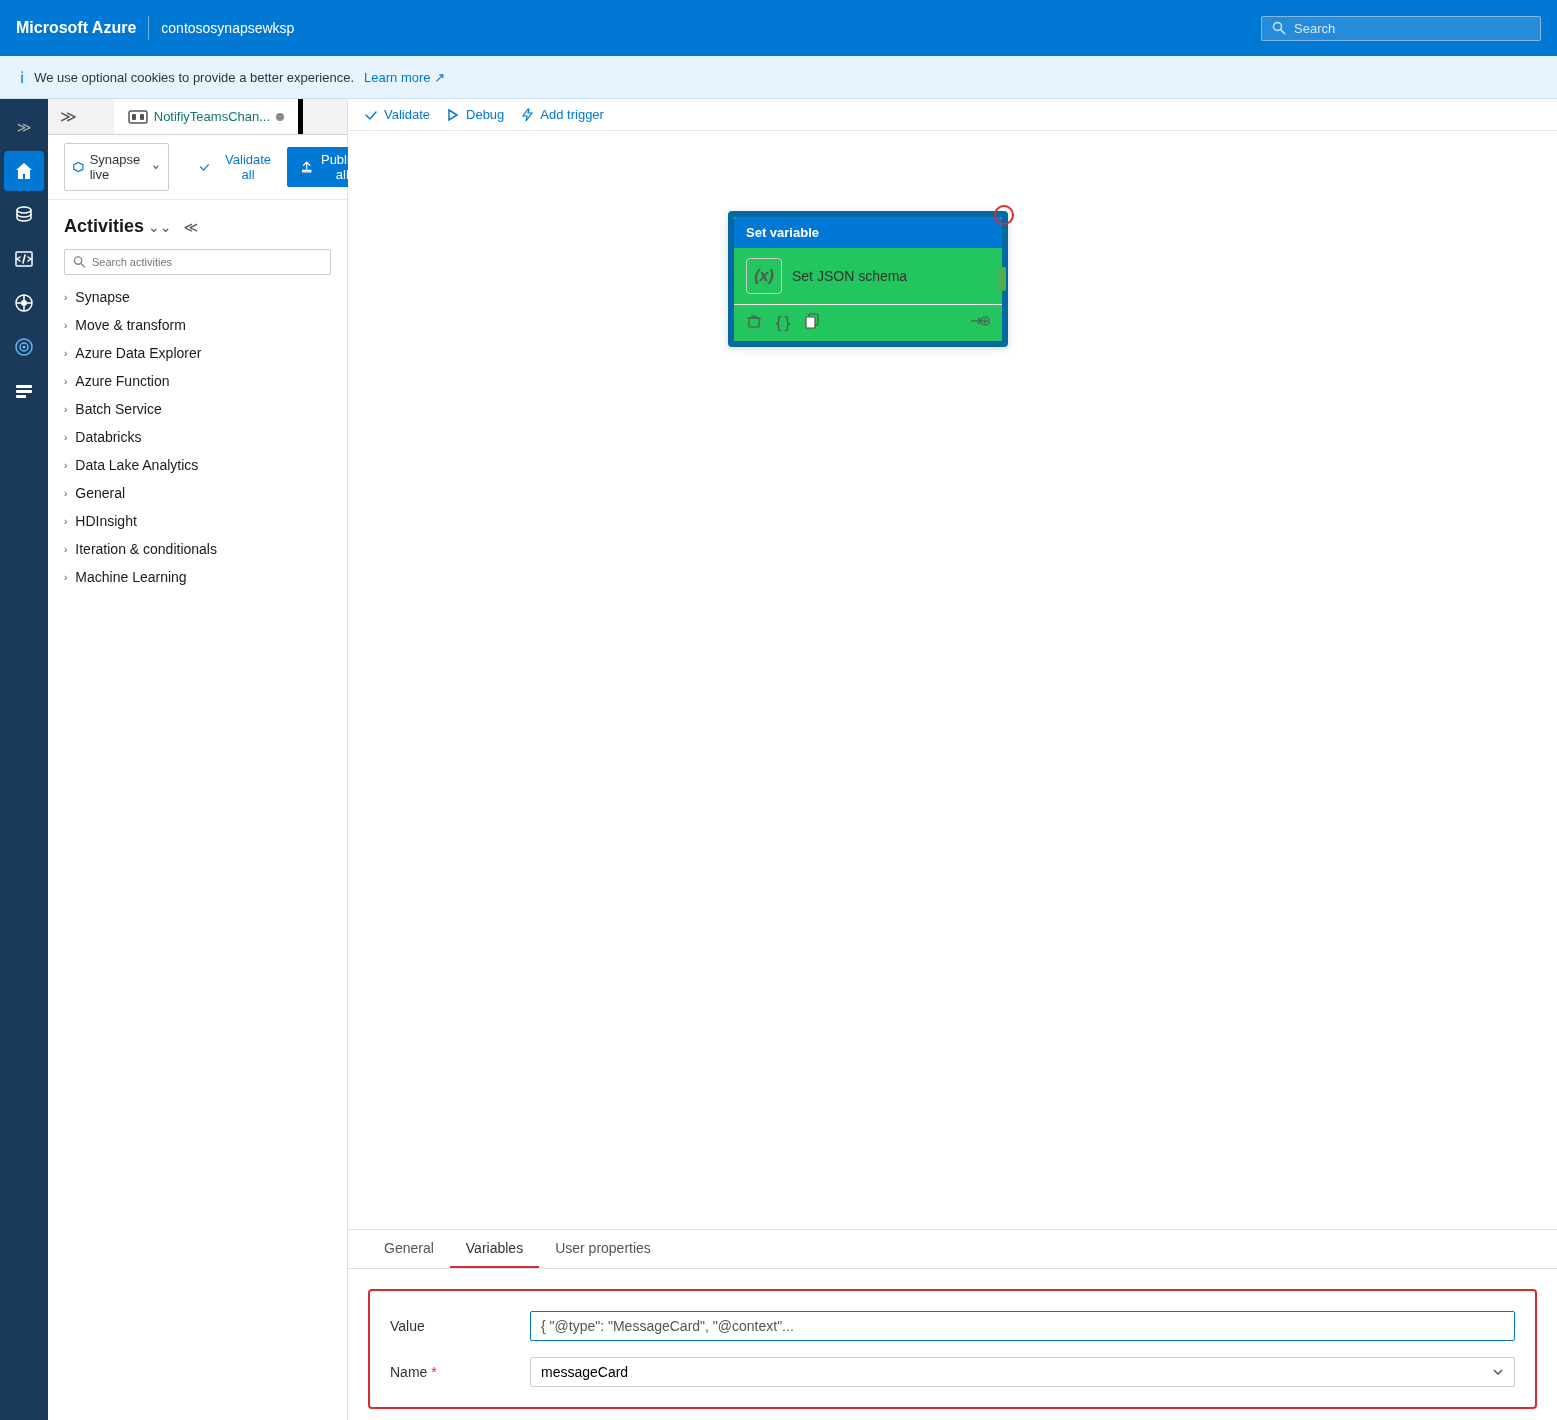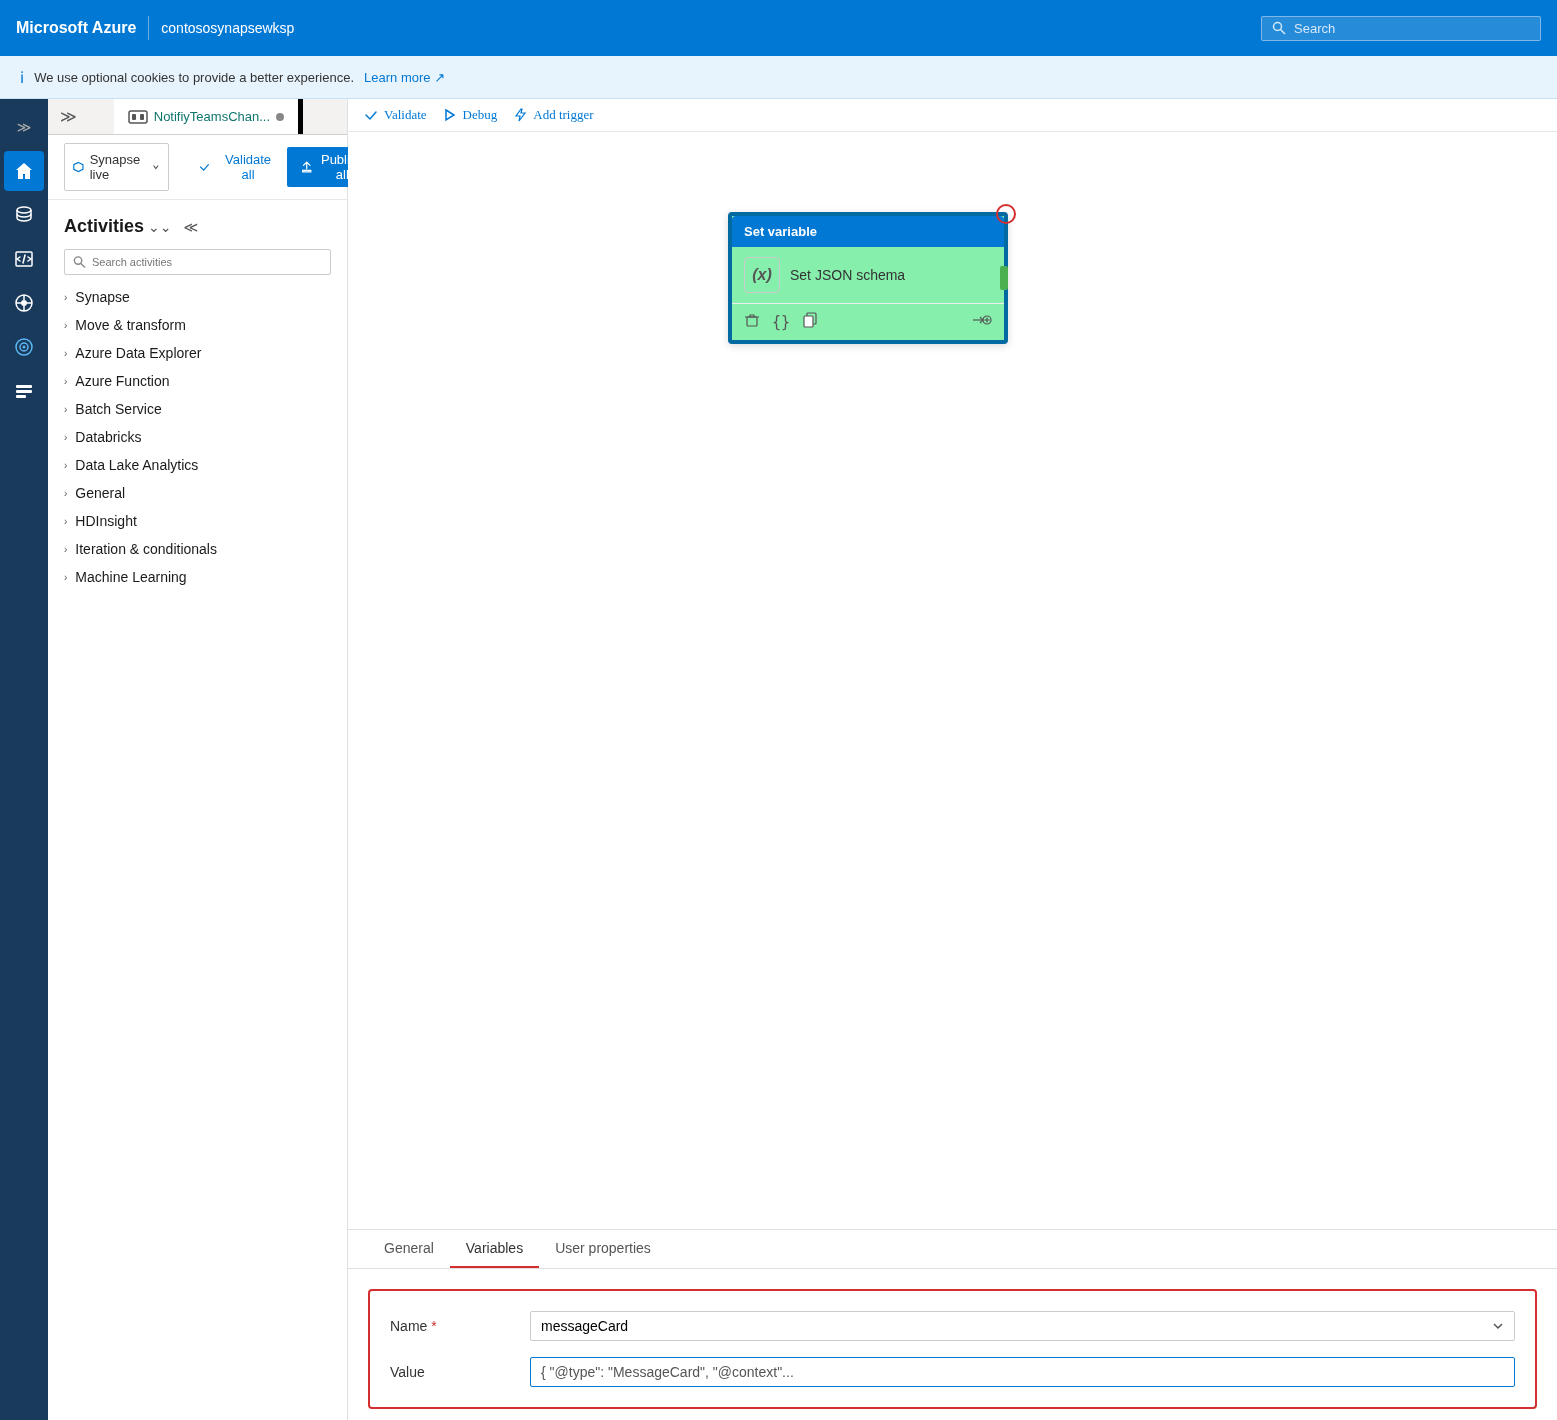--- a/index.html
+++ b/index.html
@@ -260,42 +260,41 @@
     }
     .action-btn {
       display: flex;
       align-items: center;
       gap: 6px;
       font-size: 13px;
       color: #0078d4;
       background: none;
       border: none;
       cursor: pointer;
-      font-family: Liberation Serif, serif;
     }
 
     
     .canvas-area {
       flex: 1;
       background: white;
       position: relative;
       overflow: hidden;
       min-height: 400px;
     }
 
     
     .set-variable-card {
       position: absolute;
       top: 80px;
       left: 380px;
       width: 280px;
-      border: 4px solid #0369a1;
+      border: 6px solid #0369a1;
       border-radius: 4px;
       box-shadow: 0 2px 8px rgba(0,0,0,0.15);
-      background: #86efac;
+      background: #22c55e;
     }
     .sv-card-header {
       background: #0078d4;
       color: white;
       padding: 8px 12px;
       font-size: 13px;
       font-weight: 600;
       border-radius: 4px 4px 0 0;
     }
     .sv-card-body {
@@ -681,36 +680,36 @@
           <span>Variables</span>
         </div>
         <div class="bottom-tab">
           <span>User properties</span>
         </div>
       </div>
       <div class="bottom-content">
         <div class="form-section">
           <div class="form-row">
             <div class="form-label">
+              <span>Value</span>
+            </div>
+            <div class="form-input">
+              <span style="color:#555;">{ "@type": "MessageCard", "@context"...</span>
+            </div>
+          </div>
+          <div class="form-row">
+            <div class="form-label">
               <span>Name</span>
               <span class="required"> *</span>
             </div>
             <div class="form-select">
               <span>messageCard</span>
               <svg width="12" height="12" viewBox="0 0 12 12" fill="none">
                 <path d="M2 4l4 4 4-4" stroke="#555" stroke-width="1.5" fill="none"></path>
               </svg>
             </div>
           </div>
-          <div class="form-row">
-            <div class="form-label">
-              <span>Value</span>
-            </div>
-            <div class="form-input">
-              <span style="color:#555;">{ "@type": "MessageCard", "@context"...</span>
-            </div>
-          </div>
         </div>
       </div>
     </div>
 
   </div>
 </div>
 
 </body></html>

